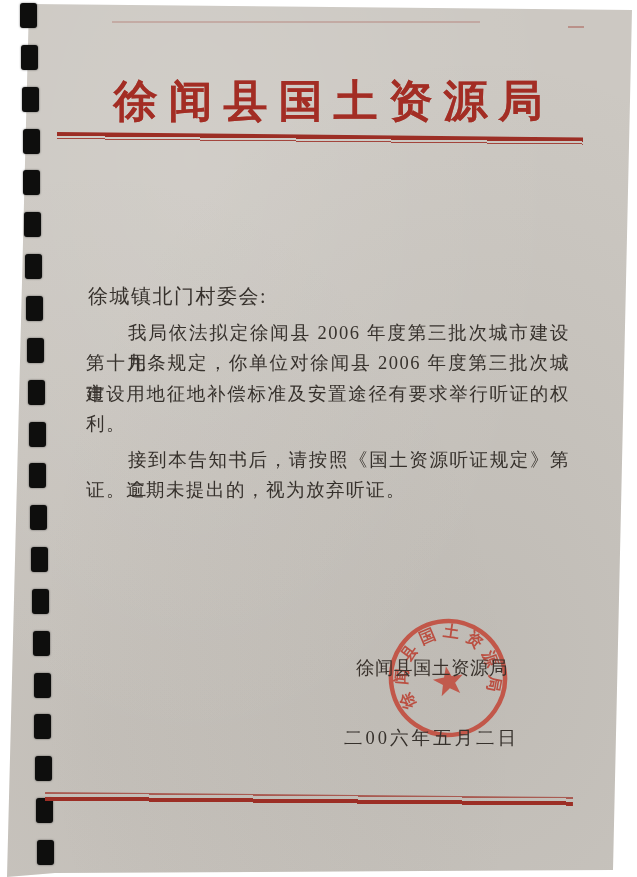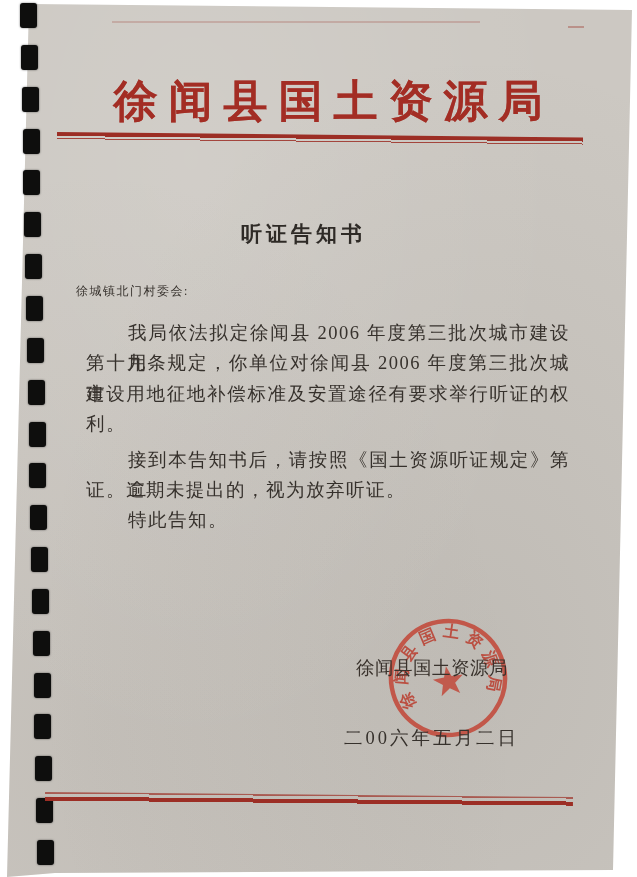--- a/index.html
+++ b/index.html
@@ -42,22 +42,22 @@
   }
   .doc-number{
     position:absolute;top:164px;left:298px;
     font-size:18px;letter-spacing:1.5px;color:#3b3530;white-space:nowrap;
   }
   .doc-title{
     position:absolute;top:220px;left:0;right:30px;text-align:center;
     font-size:21px;font-weight:bold;letter-spacing:4px;color:#2e2a26;
   }
   .addressee{
-    position:absolute;top:283px;left:76px;
-    font-size:12px;letter-spacing:1.5px;color:#36312c;white-space:nowrap;
+    position:absolute;top:283px;left:88px;
+    font-size:20px;letter-spacing:1.5px;color:#36312c;white-space:nowrap;
   }
   .body-text{
     position:absolute;top:318px;left:86px;width:484px;
     font-size:18.5px;color:#36312c;letter-spacing:1.5px;
   }
   .bline{height:30.4px;line-height:30.4px;white-space:nowrap;}
   .bline.fill{white-space:normal;text-align:justify;text-align-last:justify;}
   .bline.ind{padding-left:42px;}
   .bline.gap{margin-top:5px;}
   .signature{
@@ -110,32 +110,30 @@
     </div>
 
   <div class="bleed-line"></div>
   <div class="bleed-dot"></div>
 
   <div class="masthead">徐闻县国土资源局</div>
 
   <div class="rule-top"></div>
 
 
-  <div class="doc-title">听证告知书</div>
 
   <div class="addressee">徐城镇北门村委会:</div>
 
   <div class="body-text">
       <div class="bline fill ind">我局依法拟定徐闻县 2006 年度第三批次城市建设用</div>
       <div class="bline fill">第十九条规定，你单位对徐闻县 2006 年度第三批次城市</div>
       <div class="bline fill">建设用地征地补偿标准及安置途径有要求举行听证的权</div>
       <div class="bline">利。</div>
       <div class="bline fill ind gap">接到本告知书后，请按照《国土资源听证规定》第二</div>
       <div class="bline">证。逾期未提出的，视为放弃听证。</div>
-      <div class="bline ind">特此告知。</div>
     </div>
 
   <svg class="seal" viewBox="0 0 124 124">
     <g transform="rotate(-10 62 62)">
       <circle cx="62" cy="62" r="57" fill="none" stroke="#c23b2c" stroke-width="4.5" stroke-opacity="0.85"></circle>
       <polygon fill="#c23b2c" fill-opacity="0.82" points="62,50 65.8,60.7 77.2,61.1 68.2,68 71.4,78.9 62,72.5 52.6,78.9 55.8,68 46.8,61.1 58.2,60.7"></polygon>
       <defs>
         <path id="sealArc" d="M 28.4 85.5 A 41 41 0 1 1 95.6 85.5" fill="none"></path>
       </defs>
       <text font-size="16" letter-spacing="6" fill="#b93527" fill-opacity="0.88" font-family="Liberation Serif, DejaVu Serif, serif" font-weight="bold">

